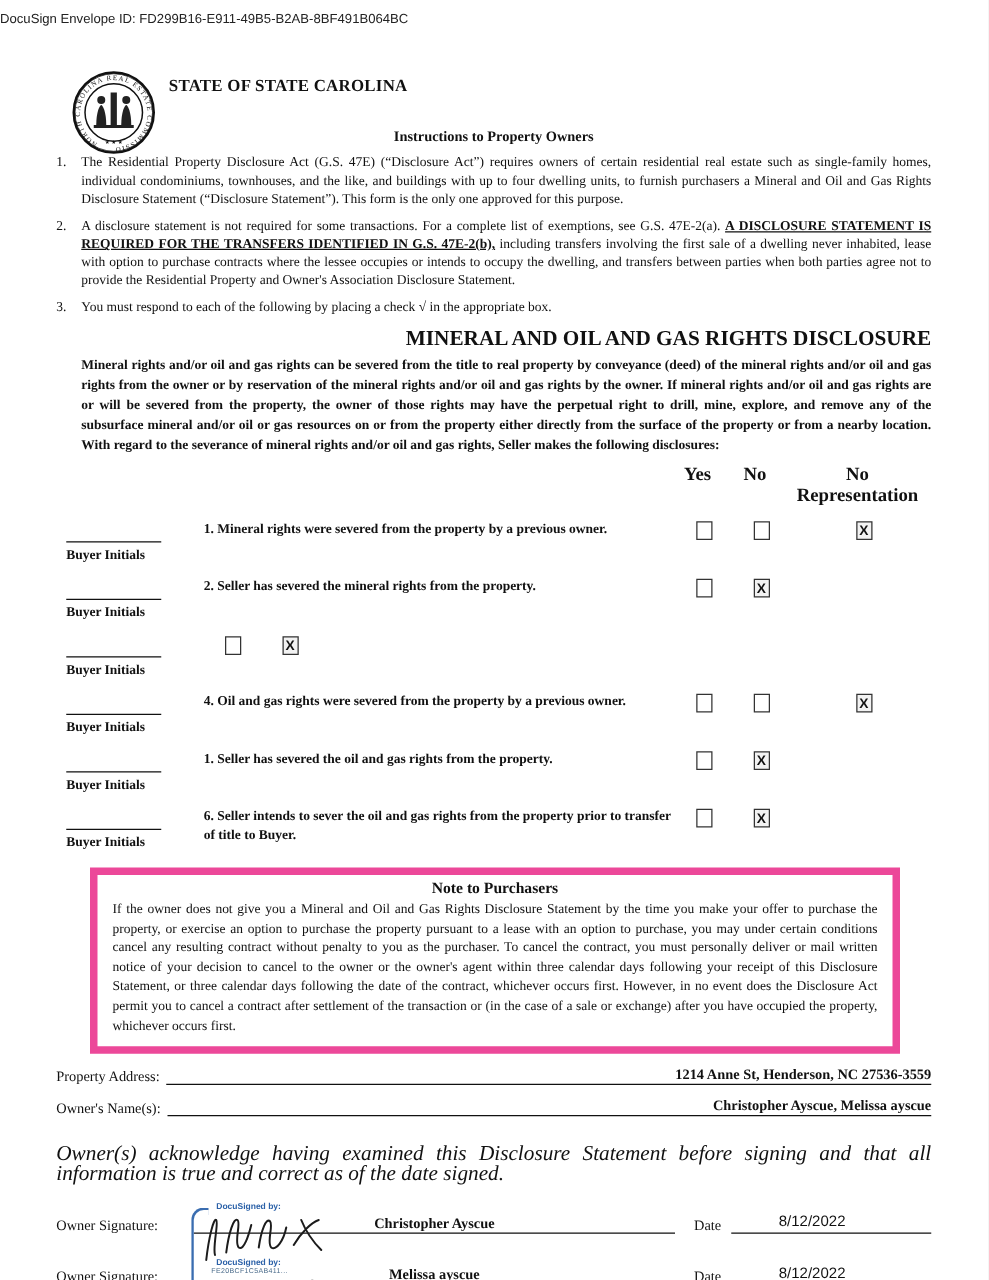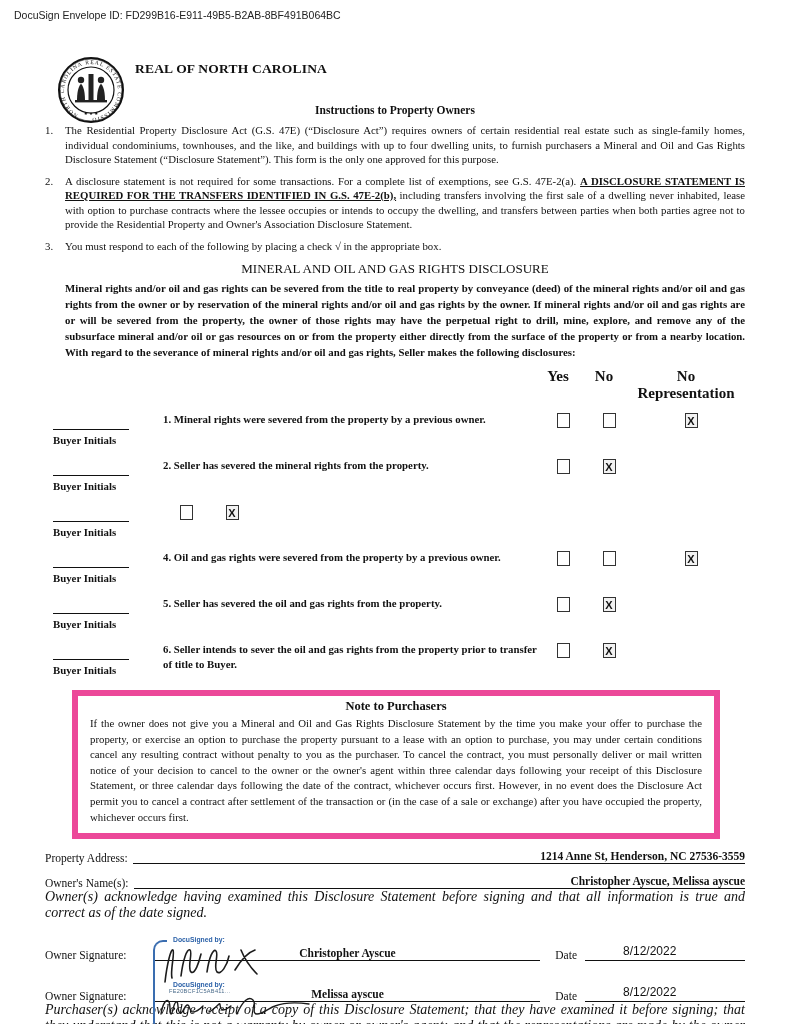--- a/index.html
+++ b/index.html
@@ -7,41 +7,41 @@
   .page {
     position:relative;
     width:791px; height:1024px;
     background:#ffffff;
     font-family:"Liberation Serif", serif;
     color:#111;
     overflow:hidden;
     margin:0 auto;
   }
   .envelope-id {
-    position:absolute; top:9px; left:14px;
+    position:absolute; top:9px; left:0;
     font-family:"Liberation Sans", sans-serif;
     font-size:10.5px; color:#222;
   }
   .content { padding:56px 46px 0 45px; }
 
   
   .header-row { display:flex; margin-left:12px; }
   .seal { width:68px; height:68px; flex:0 0 68px; margin-top:0; }
   .title-block { margin-left:10px; padding-top:3px; }
   .title-line { font-weight:bold; font-size:13.5px; line-height:19px; letter-spacing:.2px; }
 
   .instr-heading { text-align:center; font-weight:bold; font-size:11.5px; margin-top:-20px; }
 
   
   .instr-item { display:flex; margin-top:7px; }
   .instr-num { flex:0 0 20px; font-size:10.8px; line-height:14.5px; }
   .instr-text { flex:1; font-size:10.8px; line-height:14.5px; text-align:justify; }
   .bold-ul { font-weight:bold; text-decoration:underline; }
 
-  .section-heading { text-align:center; font-weight:normal; font-size:13px; margin-top:8px; }
+  .section-heading { text-align:right; font-weight:bold; font-size:17px; margin-top:8px; }
   .intro-para { margin:3px 0 0 20px; font-weight:bold; font-size:10.8px; line-height:16px; text-align:justify; }
 
   
   .grid { margin:8px 0 0 8px; }
   .grid-header { display:flex; font-weight:bold; font-size:15px;justify-content:flex-end; }
   .gh-spacer { flex:0 0 487px; }
   .gh-yes { flex:0 0 46px; text-align:center; }
   .gh-no { flex:0 0 46px; text-align:center; }
   .gh-norep { flex:0 0 118px; text-align:center; }
   .grid-row { display:flex; margin-top:9px; min-height:37px; }
@@ -66,21 +66,21 @@
   }
   .note-title { text-align:center; font-weight:bold; font-size:12.5px; }
   .note-body { font-size:10.8px; line-height:15.6px; text-align:justify; margin-top:2px; }
 
   
   .field-line { display:flex; align-items:flex-end; margin-top:11px; font-size:11.5px; }
   .field-label { white-space:nowrap; padding-right:5px; }
   .field-value-wrap { flex:1; border-bottom:1.4px solid #111; padding:0 0 1px 2px;text-align:right; }
   .field-value { font-weight:bold; font-size:11.5px; }
 
-  .ack-para { margin-top:0; font-style:italic; font-size:14px; line-height:15.5px; text-align:justify; }
+  .ack-para { margin-top:22px; font-style:italic; font-size:17px; line-height:15.5px; text-align:justify; }
 
   
   .sig-area { position:relative; }
   .sig-row { display:flex; align-items:flex-end; margin-top:24px; font-size:11.5px; }
   .sig-label { flex:0 0 110px; white-space:nowrap; }
   .sig-line { flex:0 0 385px; border-bottom:1.4px solid #111; text-align:center; font-weight:bold; padding-bottom:1px; }
   .date-label { flex:0 0 45px; text-align:right; padding:0 8px 0 0; }
   .date-line { flex:1; border-bottom:1.4px solid #111; padding:0 0 2px 38px; font-family:"Liberation Sans", sans-serif; font-size:12px; }
 
   
@@ -122,21 +122,21 @@
         <text x="34" y="59" font-size="4.5" text-anchor="middle" fill="#111">★ ★ ★</text>
 
         <rect x="31.5" y="18" width="5" height="26" fill="#222"></rect>
         <circle cx="24" cy="24" r="3.2" fill="#222"></circle>
         <path d="M20 44 C20 33 23 28 24 28 C25 28 28 33 28 44 Z" fill="#222"></path>
         <circle cx="44" cy="24" r="3.2" fill="#222"></circle>
         <path d="M40 44 C40 33 43 28 44 28 C45 28 48 33 48 44 Z" fill="#222"></path>
         <rect x="18" y="44" width="32" height="2.4" fill="#222"></rect>
       </svg>
       <div class="title-block">
-        <div class="title-line">REAL OF NORTH CAROLINA</div>
+        <div class="title-line">STATE OF STATE CAROLINA</div>
       </div>
     </div>
 
     <div class="instr-heading">Instructions to Property Owners</div>
 
     <div class="instr-item">
       <span class="instr-num">1.</span>
       <div class="instr-text">The Residential Property Disclosure Act (G.S. 47E) (“Disclosure Act”) requires owners of certain residential real estate such as single-family homes,  individual condominiums,  townhouses,  and the like, and buildings with up to four dwelling units, to furnish purchasers a Mineral and Oil and Gas Rights Disclosure Statement (“Disclosure Statement”). This form is the only one approved for this purpose.</div>
     </div>
     <div class="instr-item">
@@ -220,21 +220,21 @@
         <div class="cb-col norep">
             <span class="checkbox checked">X</span>
           </div>
       </div>
 
       <div class="grid-row">
         <div class="initials-col">
           <span class="initials-line"></span>
           <span class="initials-label">Buyer Initials</span>
         </div>
-        <div class="stmt-col">5. Seller has severed the oil and gas rights from the property.</div>
+        <div class="stmt-col">1. Seller has severed the oil and gas rights from the property.</div>
         <div class="cb-col">
             <span class="checkbox"></span>
           </div>
         <div class="cb-col">
             <span class="checkbox checked">X</span>
           </div>
         <div class="cb-col norep"></div>
       </div>
 
       <div class="grid-row">

